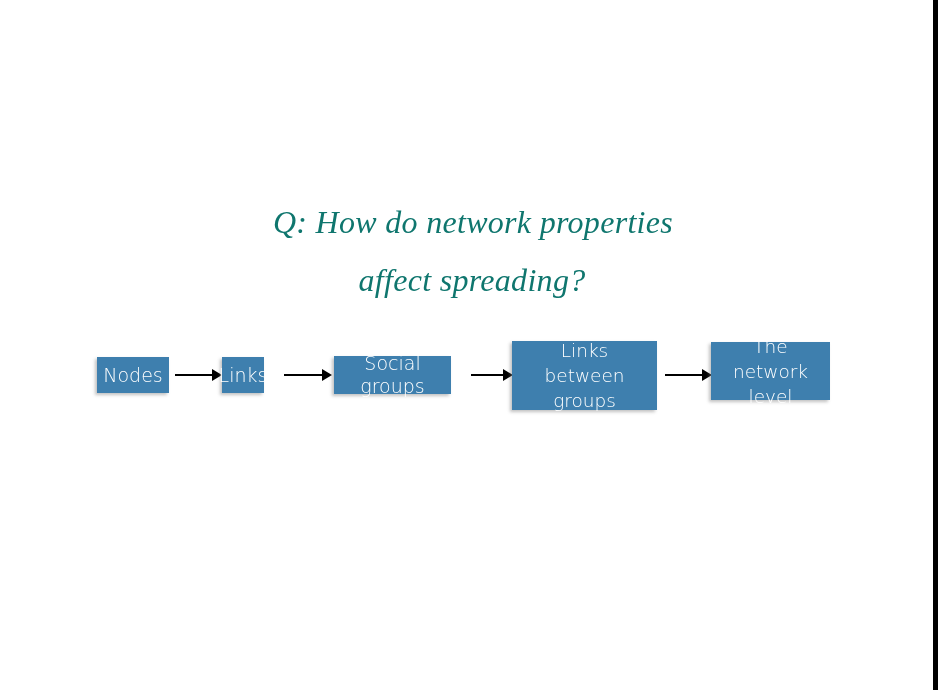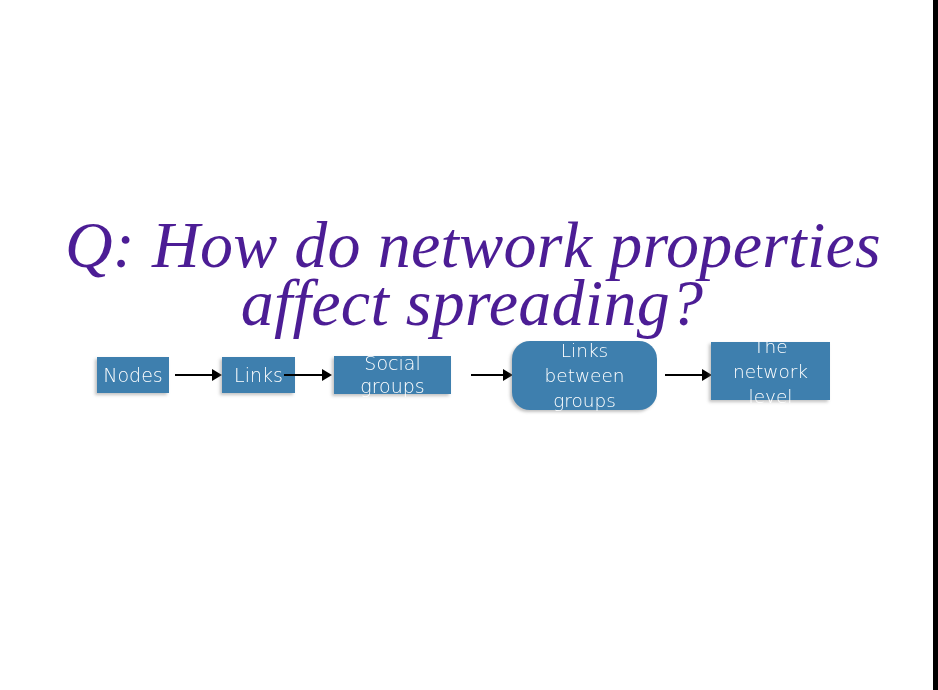--- a/index.html
+++ b/index.html
@@ -19,23 +19,23 @@
   
   #title {
     position: absolute;
     left: 0;
     top: 172px;
     width: 938px;
     text-align: center;
     font-family: "Liberation Serif", serif;
     font-style: italic;
     font-weight: 400;
-    font-size: 66px;
+    font-size: 32px;
     line-height: 58px;
-    color: #4c1d95;
+    color: #0f766e;
     letter-spacing: 0.3px;
   }
   #title .line1 { display: block; padding-left: 8px; }
   #title .line2 { display: block; padding-left: 6px; }
 
   
   #flow {
     position: absolute;
     left: 0;
     top: 330px;
@@ -105,39 +105,39 @@
 
     <div class="node-box" style="left:97px; top:27px; width:72px; height:36px;">
       <span>Nodes</span>
     </div>
 
     <div class="arrow" style="left:175px; top:369px; width:47px; margin-top:-330px;">
       <span class="shaft" style="width:38px;"></span>
       <span class="head" style="left:37px;"></span>
     </div>
 
-    <div class="node-box" style="left:222px; top:27px; width:73px; height:36px;">
+    <div class="node-box" style="left:222px; top:27px; width:42px; height:36px;">
       <span>Links</span>
     </div>
 
     <div class="arrow" style="left:284px; top:39px; width:48px;">
       <span class="shaft" style="width:39px;"></span>
       <span class="head" style="left:38px;"></span>
     </div>
 
     <div class="node-box" style="left:334px; top:26px; width:117px; height:38px;">
       <span>Social groups</span>
     </div>
 
     <div class="arrow" style="left:471px; top:39px; width:42px;">
       <span class="shaft" style="width:33px;"></span>
       <span class="head" style="left:32px;"></span>
     </div>
 
-    <div class="node-box multiline" style="left:512px; top:11px; width:145px; height:69px;border-radius:18px;">
+    <div class="node-box multiline" style="left:512px; top:11px; width:145px; height:69px;">
       <span>Links between groups</span>
     </div>
 
     <div class="arrow" style="left:665px; top:39px; width:47px;">
       <span class="shaft" style="width:38px;"></span>
       <span class="head" style="left:37px;"></span>
     </div>
 
     <div class="node-box multiline" style="left:711px; top:12px; width:119px; height:58px;">
       <span>The network level</span>

